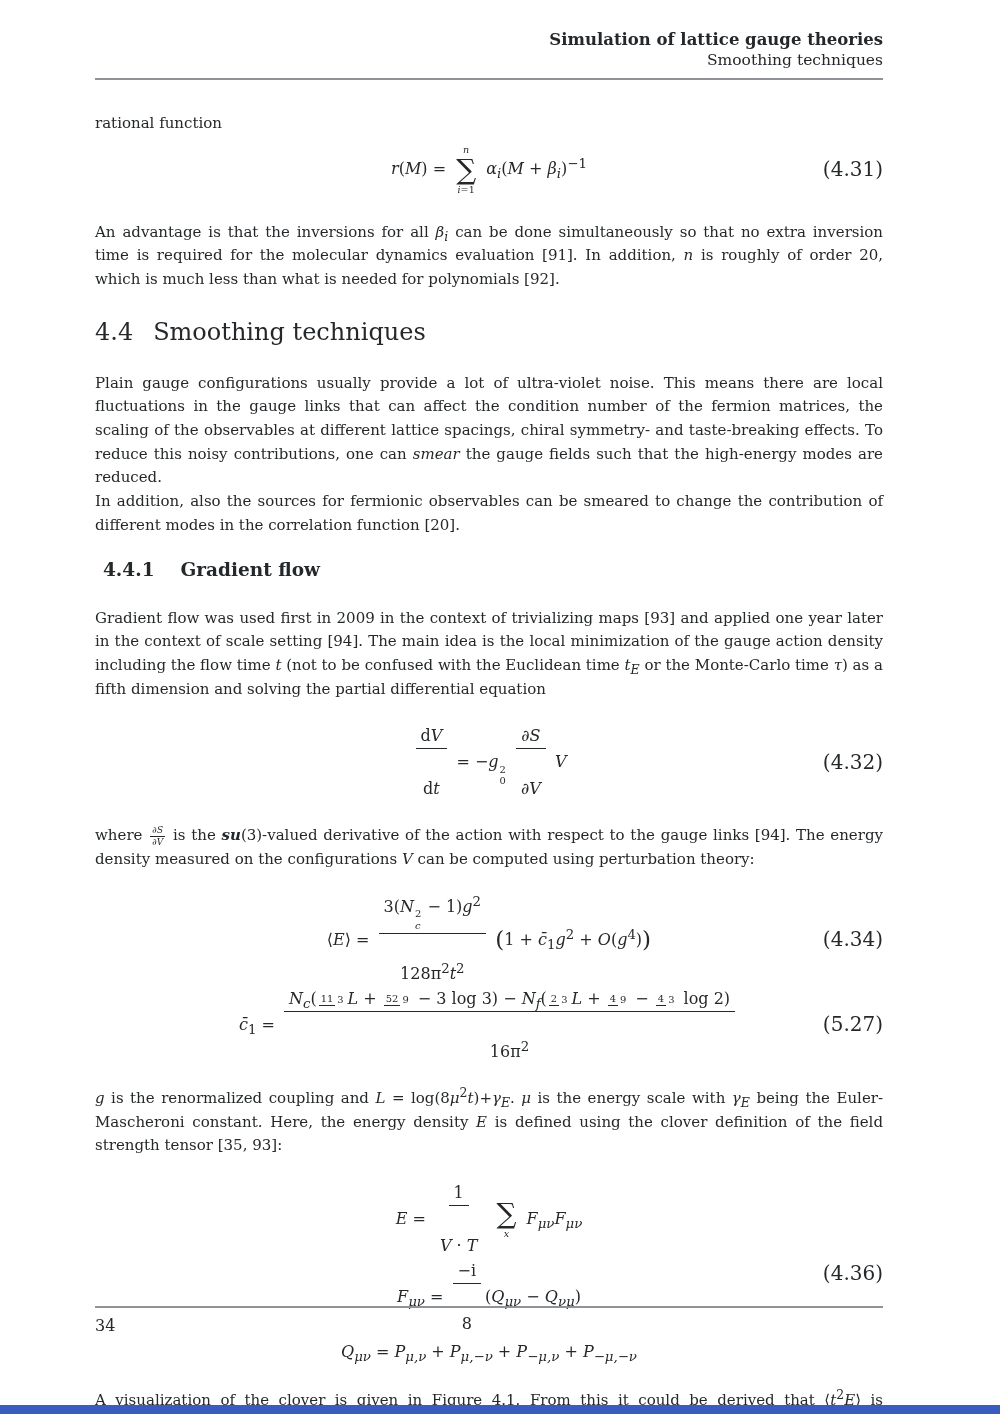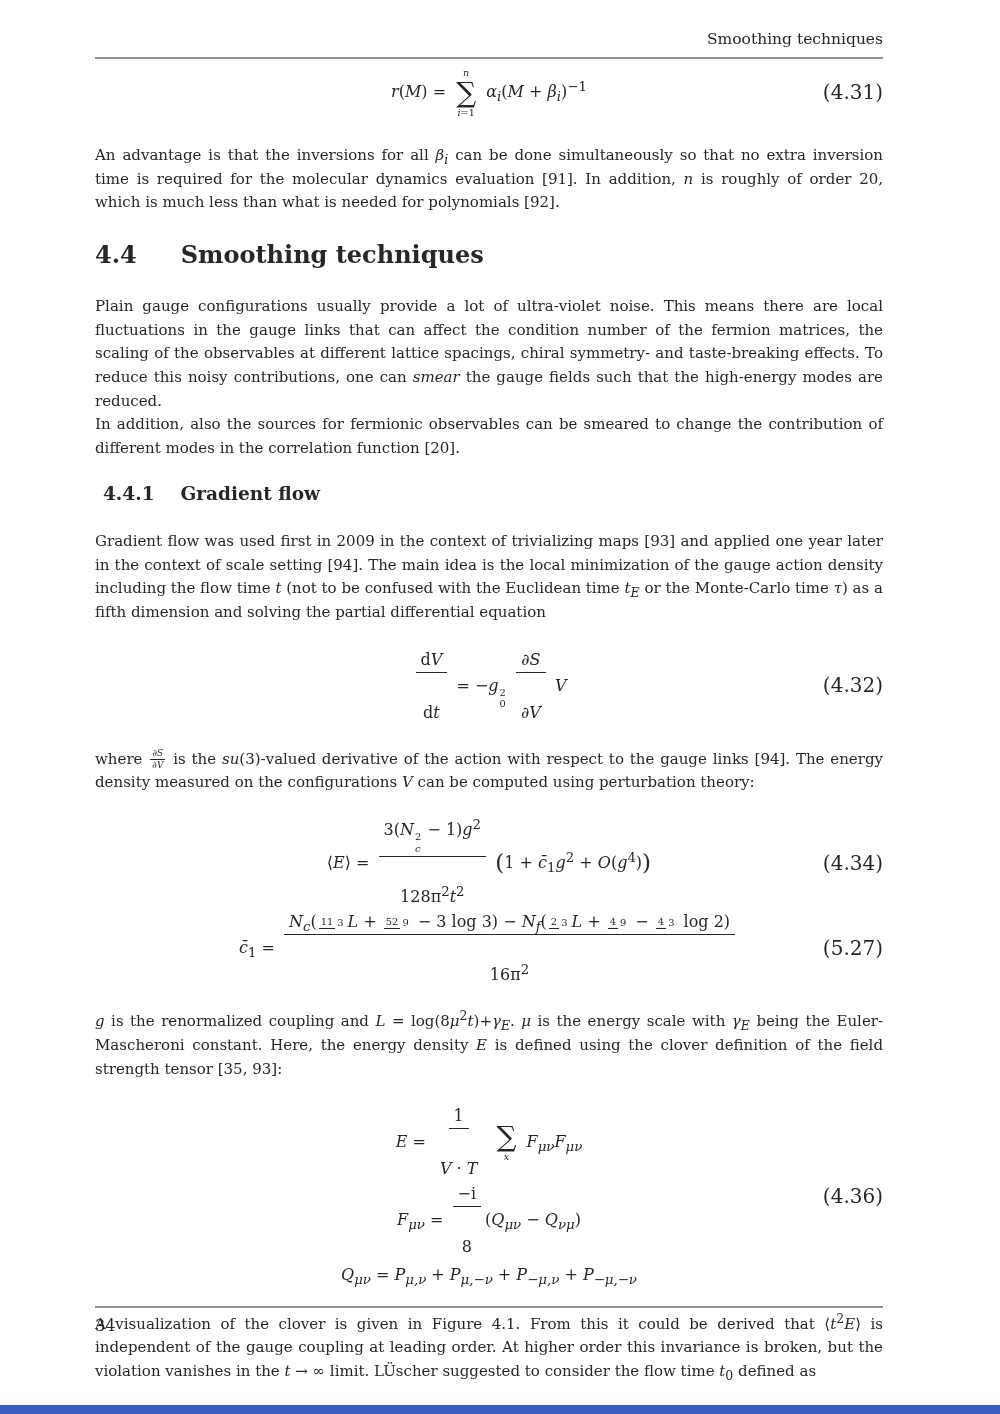--- a/index.html
+++ b/index.html
@@ -18,21 +18,21 @@
   .header { margin: 30px 117px 0 95px; text-align: right; }
   .header-title { font-weight: bold; font-size: 16.5px; }
   .header-subtitle { font-size: 15.5px; margin-top: 2px; }
   .header-rule { border: none; border-top: 2px solid #8f9296; margin-top: 9px; }
   
   .main { margin: 0 117px 0 95px; font-size: 15px; line-height: 1.58; }
   .para { text-align: justify; margin: 25px 0; }
   .para-cont { text-align: justify; margin: 0; }
   .lead { margin: 32px 0 4px; text-align: left; }
   
-  .sec-heading { display: flex; gap: 44px; font-weight: bold; font-size: 24px; margin: 26px 0 10px; line-height: 1.2; }
+  .sec-heading { display: flex; gap: 20px; font-weight: normal; font-size: 24px; margin: 26px 0 10px; line-height: 1.2; }
   .subsec-heading { display: flex; gap: 26px; font-weight: bold; font-size: 18.5px; margin: 22px 8px 8px; line-height: 1.2; }
   
   .eq-row { position: relative; text-align: center; margin: 8px 0; font-size: 16px; }
   .eq-group .eq-row { margin: 5px 0; }
   .eq-body { display: inline-block; }
   .eq-tag { position: absolute; right: 0; top: 50%; transform: translateY(-50%); font-size: 20px; }
   .eq-block { position: relative; margin: 10px 0; font-size: 16px; }
   .eq-block .eq-line { text-align: center; margin: 5px 0; }
   
   .frac { display: inline-flex; flex-direction: column; align-items: center; vertical-align: middle; margin: 0 4px; text-align: center; line-height: 1.25; gap: 28px; }
@@ -42,40 +42,42 @@
   .sum .sg { font-size: 1.75em; line-height: 1; }
   .sum .lt, .sum .lb { font-size: 0.6em; line-height: 1.25; }
   .ss { display: inline-flex; flex-direction: column; align-items: flex-start; vertical-align: -0.55em; font-size: 0.62em; line-height: 1.15; margin: 0 1px; }
   .sfrac { display: inline-flex; flex-direction: row; align-items: center; vertical-align: middle; font-size: 0.62em; line-height: 1.2; margin: 0 2px; }
   .sfrac span:first-child { border-bottom: 1px solid #25282a; padding: 0 2px; }
   .sfrac span:last-child { padding: 0 2px; }
   .ifrac { display: inline-flex; flex-direction: column; align-items: center; vertical-align: middle; font-size: 0.6em; line-height: 1.25; margin: 0 2px; }
   .ifrac .num { border-bottom: 1px solid #25282a; padding: 0 2px; }
   .ifrac .den { padding: 0 2px; }
   .big { font-size: 1.45em; vertical-align: -0.1em; }
-  .frak { font-weight: normal; font-style: italic; }
+  .frak { font-weight: bold; font-style: italic; }
   sub, sup { line-height: 0; }
   
   .footer { position: absolute; left: 95px; right: 117px; top: 1298px; }
   .footer-rule { border: none; border-top: 2px solid #8f9296; }
   .page-number { font-size: 16px; margin-top: 8px; }
   .bottom-bar { position: absolute; left: 0; right: 0; bottom: 0; height: 9px; }
 </style>
 </head>
 <body>
 
 <div class="page">
 
   <header class="header">
+    <div class="header-title">Simulation of lattice gauge theories</div>
     <div class="header-subtitle">Smoothing techniques</div>
     <hr class="header-rule">
   </header>
 
   <main class="main">
 
+    <p class="para lead">rational function</p>
 
     <div class="eq-row">
       <span class="eq-body"><i>r</i>(<i>M</i>) = <span class="sum">
             <span class="lt"><i>n</i></span>
             <span class="sg">∑</span>
             <span class="lb"><i>i</i>=1</span>
           </span> <i>α<sub>i</sub></i>(<i>M</i> + <i>β<sub>i</sub></i>)<sup>−1</sup></span>
       <span class="eq-tag">(4.31)</span>
     </div>
 

